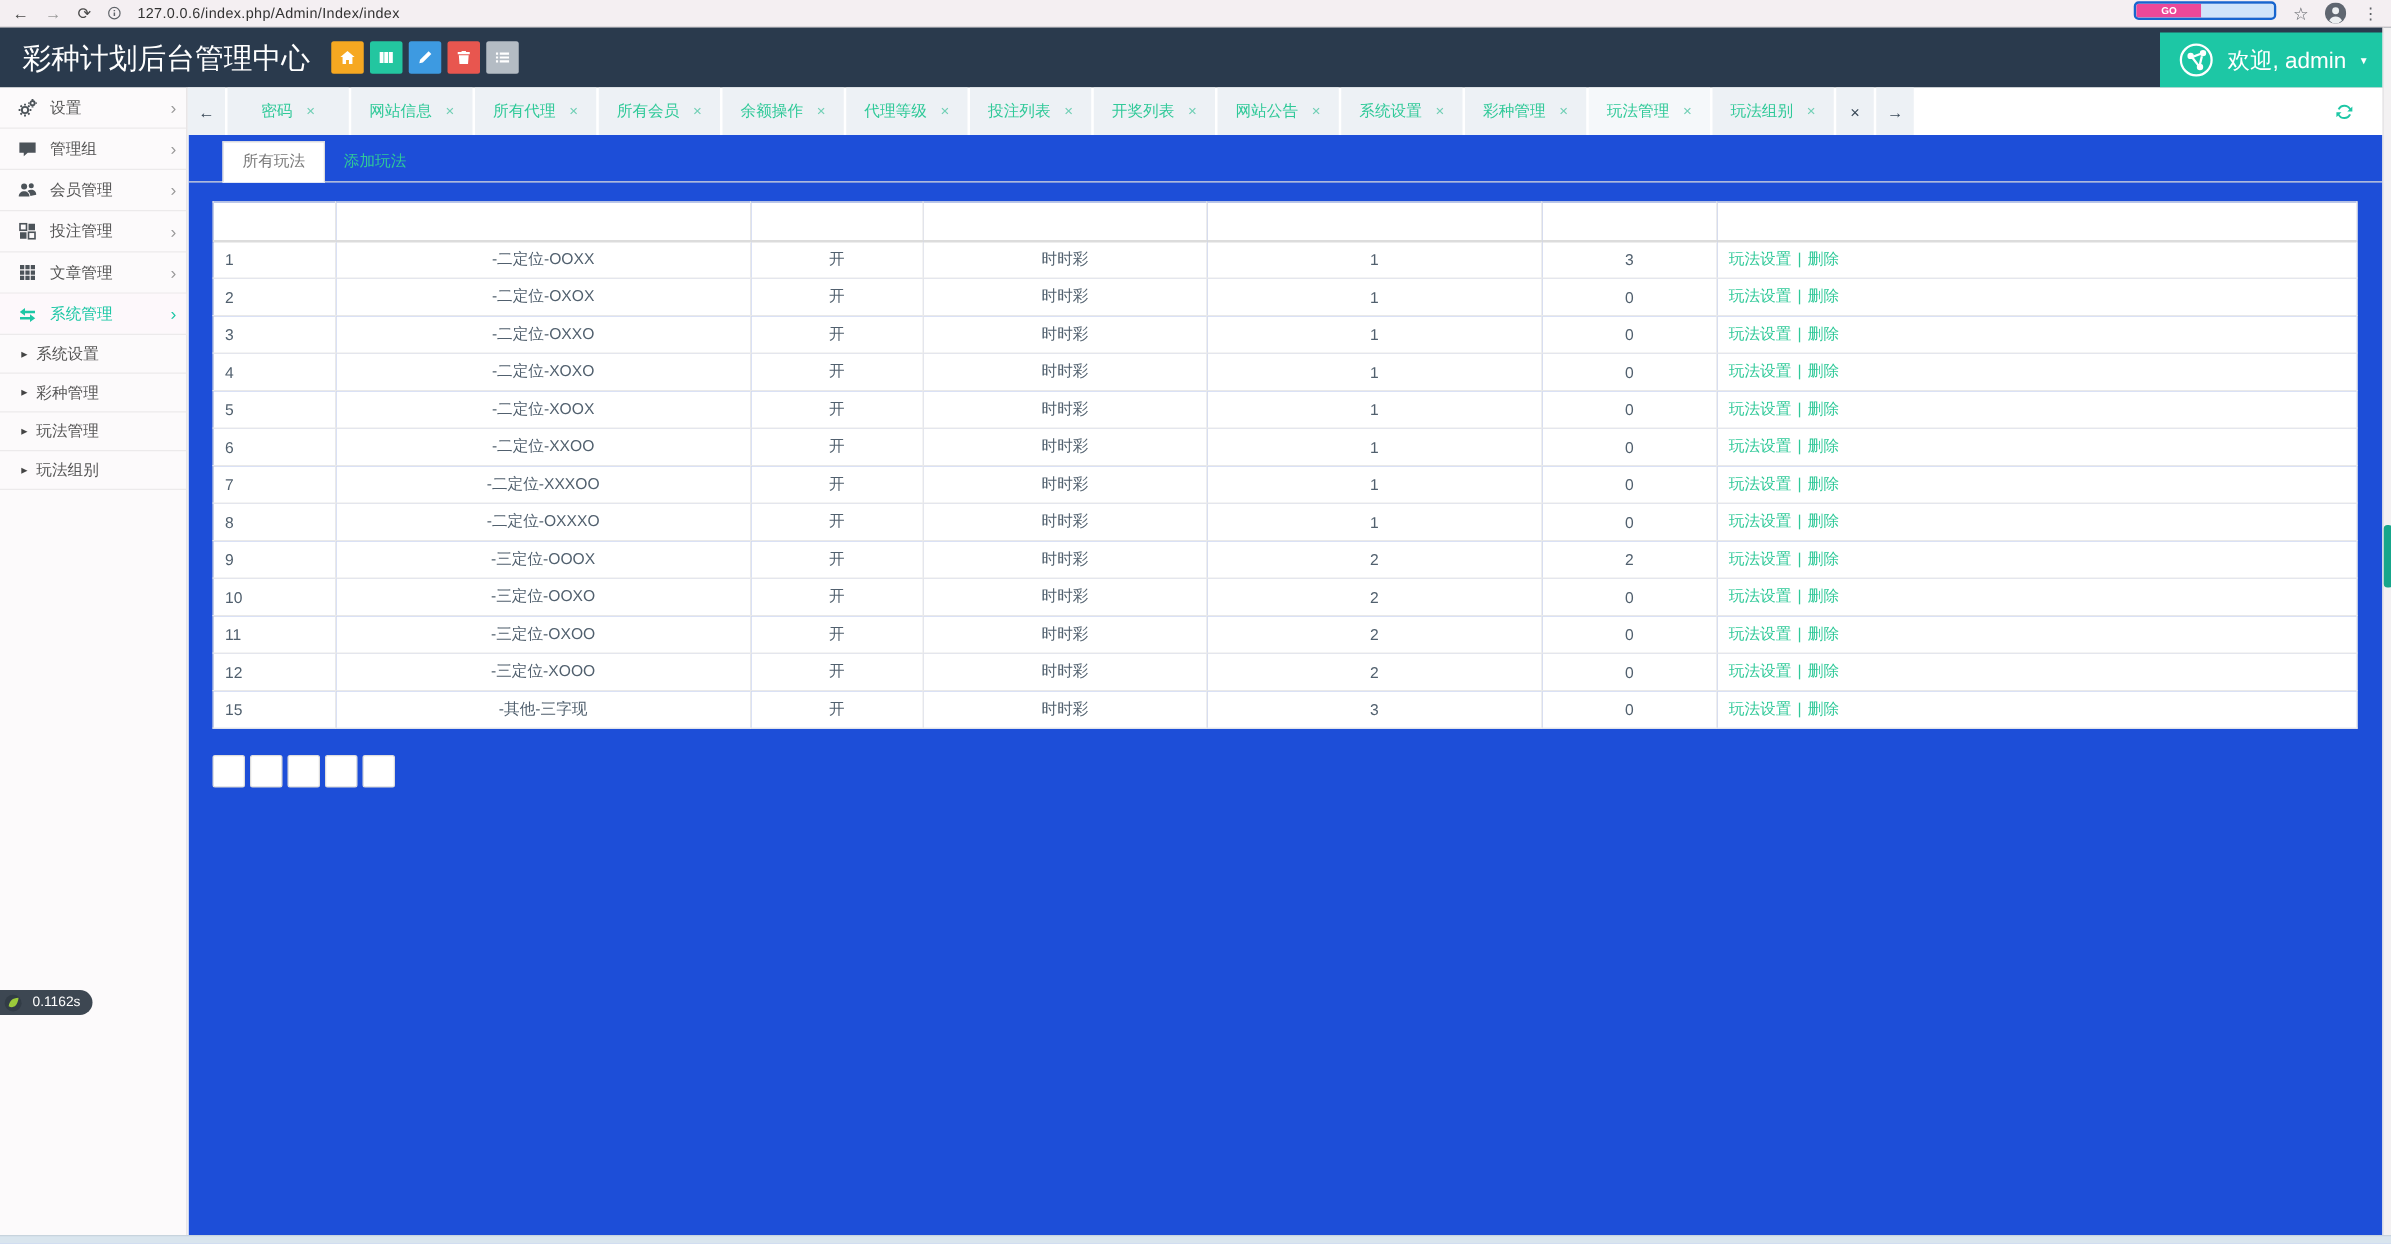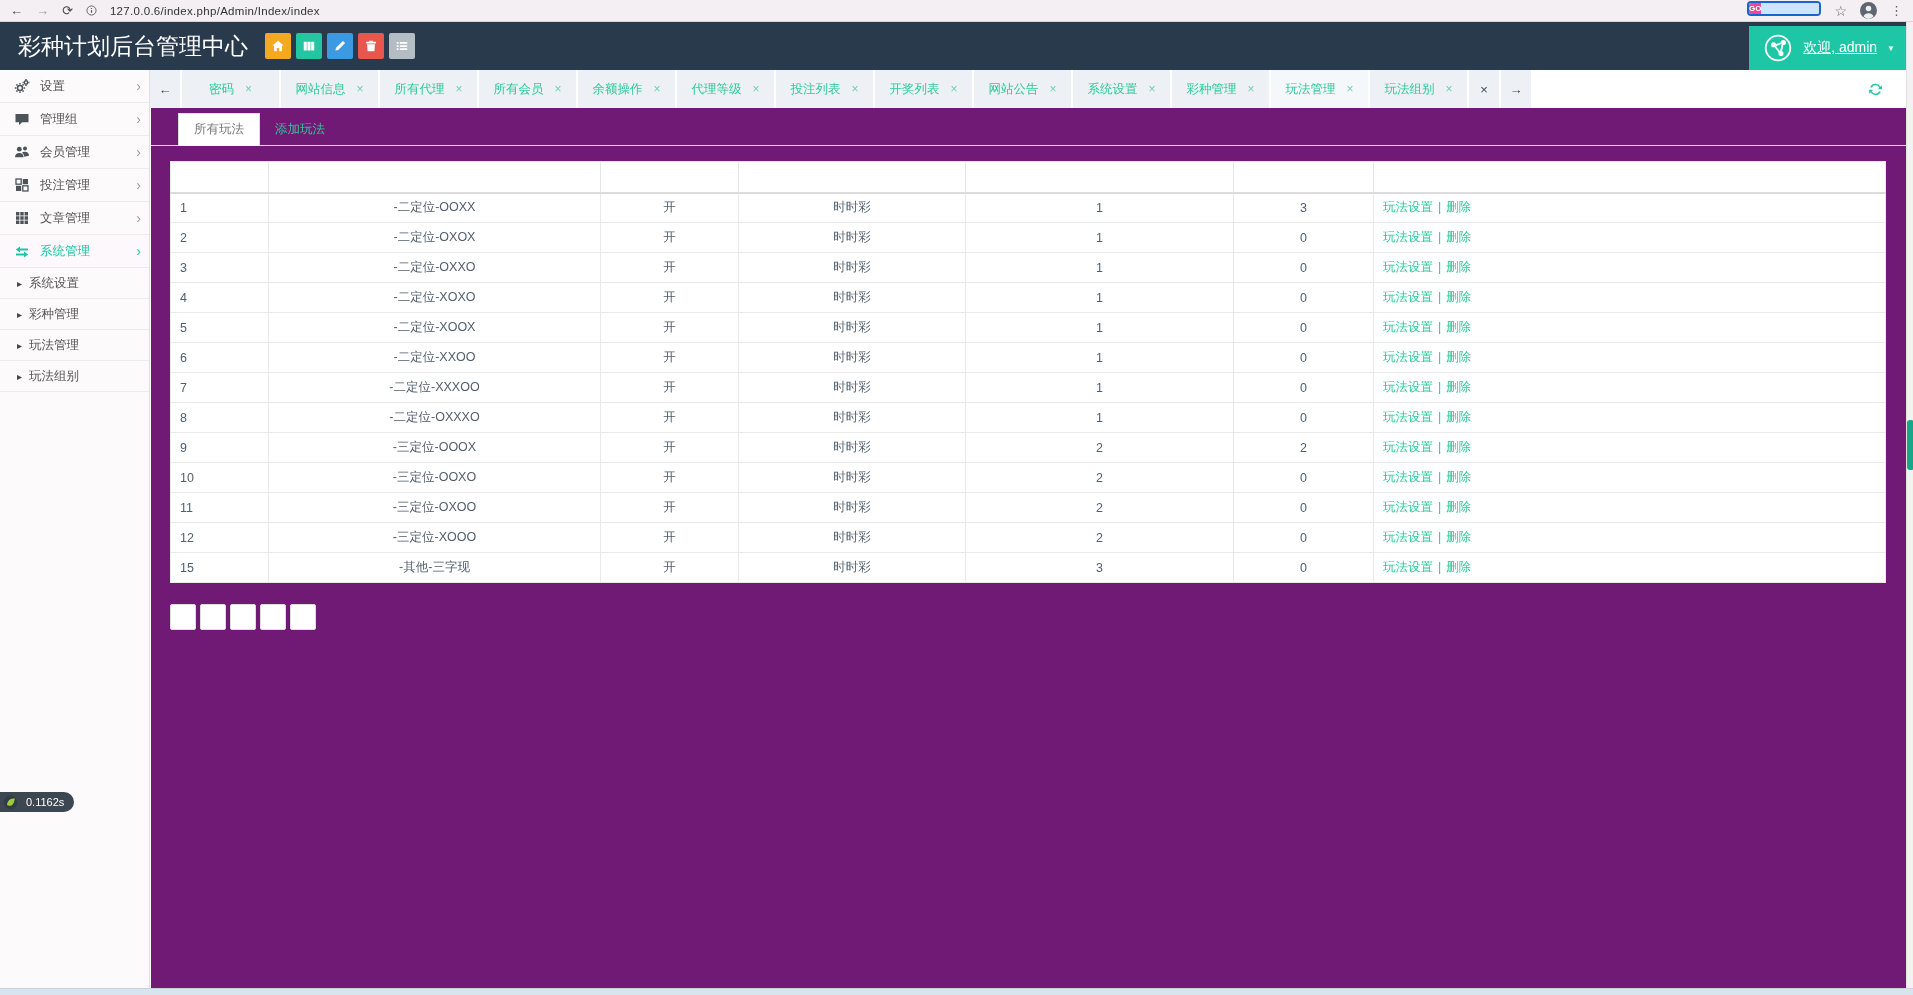--- a/index.html
+++ b/index.html
@@ -12,37 +12,37 @@
 
   
   .browser-bar{position:absolute; top:0; left:0; right:0; height:22px; background:#f4eff2;
     border-bottom:1px solid #d8d3d6; display:flex; align-items:center; padding:0 10px; gap:13px; color:#4a4a4a;}
   .b-icon{font-size:13px; line-height:1; cursor:pointer;}
   .b-fwd{color:#9a9a9a;}
   .info-icon svg{width:11px; height:11px; display:block;}
   .url-text{font-family:Liberation Sans, sans-serif; font-size:11.5px; color:#333; letter-spacing:.3px;}
   .b-spacer{flex:1;}
   .ext-pill{display:flex; height:15px; border:2px solid #1765cf; border-radius:4px; overflow:hidden; margin-top:-4px;}
-  .ext-left{background:#ec4899; color:#fff; font-size:8px; font-weight:bold; display:flex; align-items:center; padding:0 0;}
+  .ext-left{background:#ec4899; color:#fff; font-size:8px; font-weight:bold; display:flex; align-items:center; padding:0 20px;}
   .ext-right{background:#cfe4fa; width:58px;}
   .star-icon{font-size:14px; color:#5f6368;}
   .avatar-icon svg{width:17px; height:17px; display:block;}
   .dots-icon{font-size:13px; color:#5f6368; letter-spacing:0;}
 
   
   .app-header{position:absolute; top:22px; left:0; right:0; height:48px; background:var(--navy); display:flex; align-items:center;}
   .app-title{color:#fff; font-size:23px; margin-left:18px; white-space:nowrap;}
   .hdr-btns{display:flex; gap:5px; margin-left:17px;}
   .hdr-btn{width:26px; height:26px; border:none; border-radius:2px; display:flex; align-items:center; justify-content:center; cursor:pointer; color:#fff;}
   .hdr-btn svg{width:14px; height:14px; display:block;}
   .c-orange{background:#f6a821;} .c-green{background:#23c6a0;} .c-blue{background:#3d9ae1;} .c-red{background:#e8564f;} .c-gray{background:#b4bcc4;}
   .welcome{margin-left:auto; align-self:flex-end; height:44px; background:var(--teal); color:#fff;
     display:flex; align-items:center; gap:10px; padding:0 18px 0 14px; cursor:pointer;}
   .welcome svg{width:30px; height:30px; display:block;}
-  .welcome-label{font-size:14px;text-decoration:underline;}
+  .welcome-label{font-size:18px;}
   .welcome-caret{font-size:8px;}
 
   
   .tab-bar{position:absolute; top:70px; left:150px; right:7px; height:38px; background:#fff; display:flex; align-items:stretch;}
   .tab-nav{width:30px; background:var(--tabbg); margin-right:2px; display:flex; align-items:center; justify-content:center; color:#3a4a58; font-size:13px; cursor:pointer;}
   .tab{background:var(--tabbg); margin-right:2px; min-width:97px; padding:0 13px; display:flex; align-items:center; justify-content:center; gap:11px; cursor:pointer;}
   .tab-label{color:var(--green); font-size:12.5px; white-space:nowrap;}
   .tab-close{color:#6fcfb4; font-size:12px; line-height:1;}
   .tab.active{background:#f5f8fa;}
   .tab-bar-rest{flex:1; display:flex; align-items:center; justify-content:flex-end; padding-right:22px;}
@@ -55,21 +55,21 @@
   .s-icon{width:16px; height:16px; color:#4c5359; flex:none;}
   .s-icon svg{width:16px; height:16px; display:block;}
   .s-chevron{margin-left:auto; color:#9a9a9a; font-size:14px; padding-right:2px;}
   .side-item.active{color:var(--teal); background:#fdf8fb;}
   .side-item.active .s-icon{color:var(--teal);}
   .side-item.active .s-chevron{color:var(--teal);}
   .side-sub{height:31px; border-bottom:1px solid #eceaeb; display:flex; align-items:center; padding-left:17px; gap:7px; color:#555; font-size:12.5px; cursor:pointer;}
   .s-arrow{color:#444; font-size:10px;}
 
   
-  .main{position:absolute; top:108px; left:151px; right:7px; bottom:7px; background:#701a75; overflow:hidden;}
+  .main{position:absolute; top:108px; left:151px; right:7px; bottom:7px; background:#1d4ed8; overflow:hidden;}
   .subtab-row{margin-top:4px; height:34px; display:flex; align-items:flex-end; border-bottom:1px solid #ddd; padding-left:27px;}
   .subtab{height:33px; margin-bottom:-1px; display:flex; align-items:center; padding:0 15px; font-size:12.5px; color:var(--green); cursor:pointer; white-space:nowrap;}
   .subtab.active{background:#fff; border:1px solid #ddd; border-bottom:1px solid #fff; color:#777;}
 
   .table-wrap{margin:15px 20px 0 19px;}
   .g-table{width:100%; border-collapse:collapse; border:1px solid #d5d5d5; font-size:12.5px;}
   .g-table th{height:31px; padding:0 9px; border:1px solid var(--bdr); border-bottom:2px solid #dcdcdc;
     color:#2b3a4a; font-weight:bold; font-size:13px; text-align:left; background:#fff;}
   .g-table td{height:30px; padding:0 9px; border:1px solid #e9e9e9; color:#51606e; text-align:center; background:#fff;}
   .g-table th:nth-child(3),.g-table th:nth-child(5),.g-table th:nth-child(6){text-align:center;}

